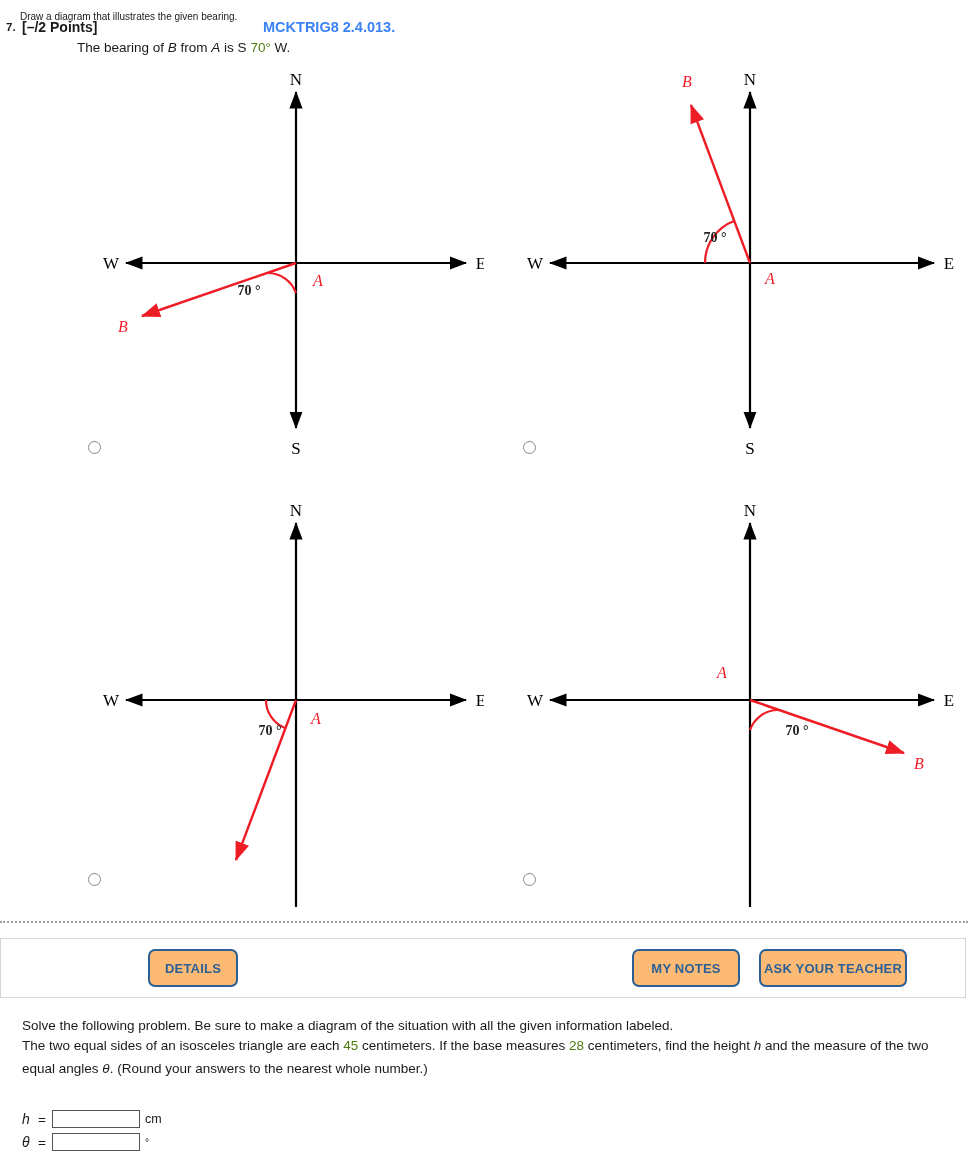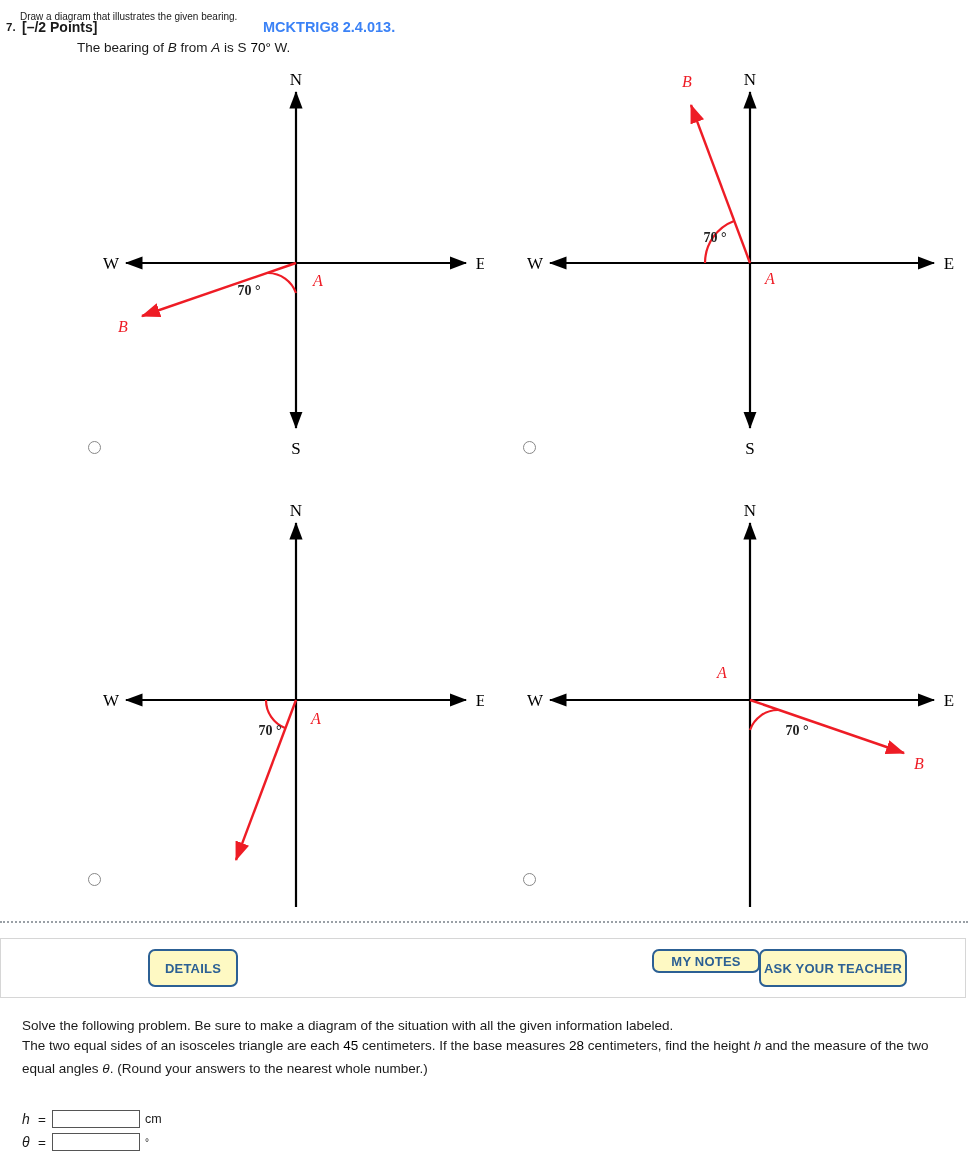--- a/index.html
+++ b/index.html
@@ -25,21 +25,21 @@
     white-space: nowrap;
   }
   .bearing-line {
     position: absolute;
     left: 77px;
     top: 40px;
     font-size: 13.5px;
     white-space: nowrap;
   }
   .ital { font-style: italic; }
-  .redtxt { color: #000000; margin-top: 24px; }
+  .redtxt { color: #4d7c0f; margin-top: 24px; }
 
   
   .diagram-area {
     position: absolute;
     left: 0;
     top: 62px;
     width: 968px;
     height: 845px;
   }
   .diagram {
@@ -94,33 +94,33 @@
     font-size: 14px;
     font-weight: bold;
     color: #1a1a1a;
     white-space: nowrap;
   }
   .btn {
     position: absolute;
     border: 2px solid #2c6094;
     border-radius: 7px;
     color: #2c6094;
-    background: #fef9c3;
+    background: #fdba74;
     font-size: 13px;
     font-weight: bold;
     letter-spacing: 0.2px;
     text-align: center;
     box-sizing: border-box;
     cursor: pointer;
     display: flex;
     align-items: center;
     justify-content: center;
   }
   #btn-details { left: 148px; top: 949px; width: 90px; height: 38px; }
-  #btn-mynotes { left: 652px; top: 949px; width: 108px; height: 24px; }
+  #btn-mynotes { left: 632px; top: 949px; width: 108px; height: 38px; }
   #btn-ask     { left: 759px; top: 949px; width: 148px; height: 38px; }
 
   .q-code {
     position: absolute;
     left: 263px;
     top: 19px;
     font-size: 14.5px;
     font-weight: bold;
     color: #3b82f6;
     white-space: nowrap;

